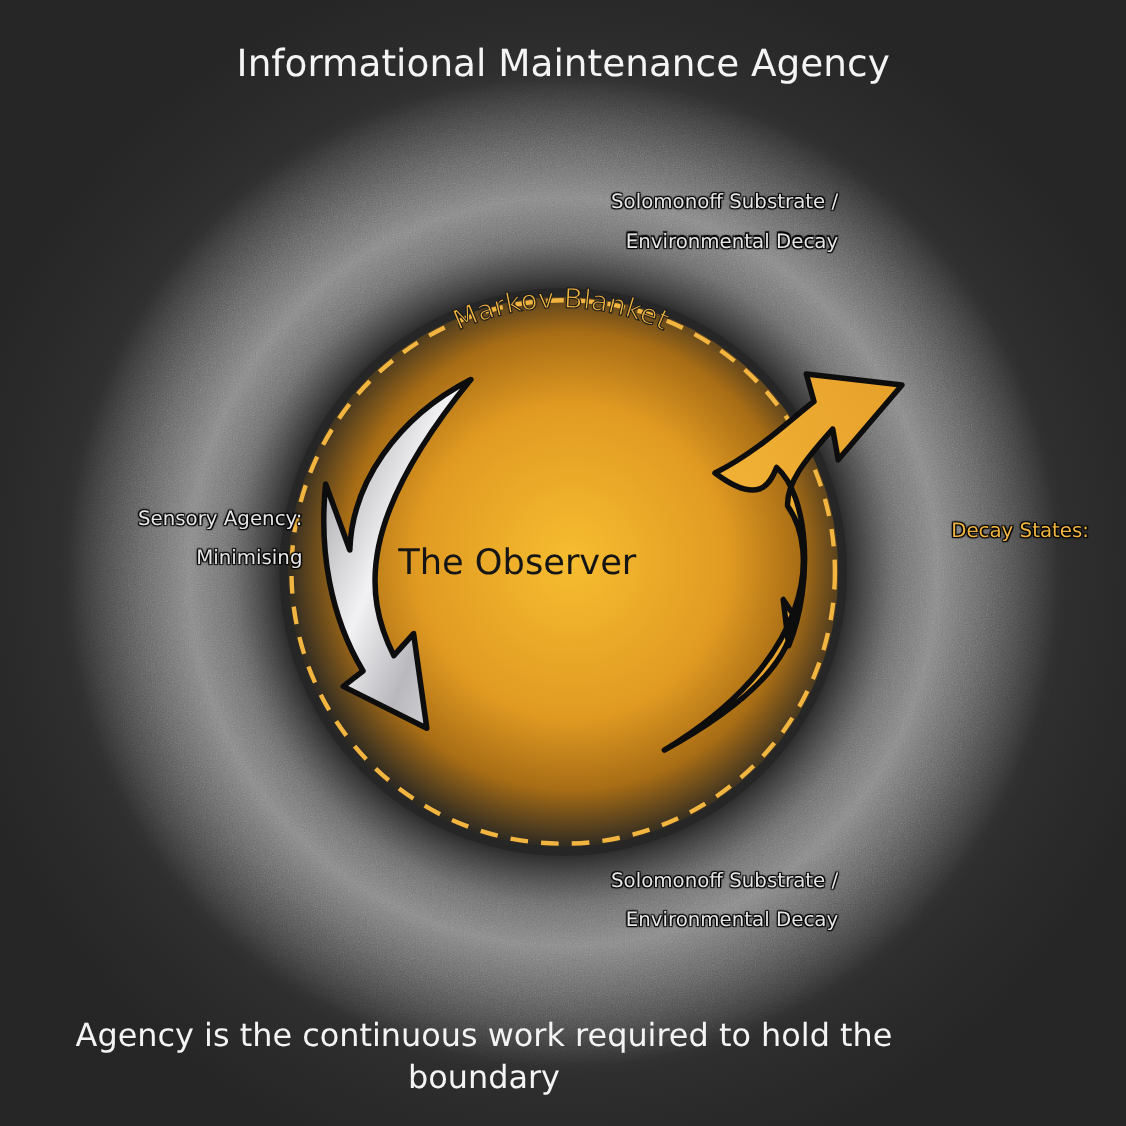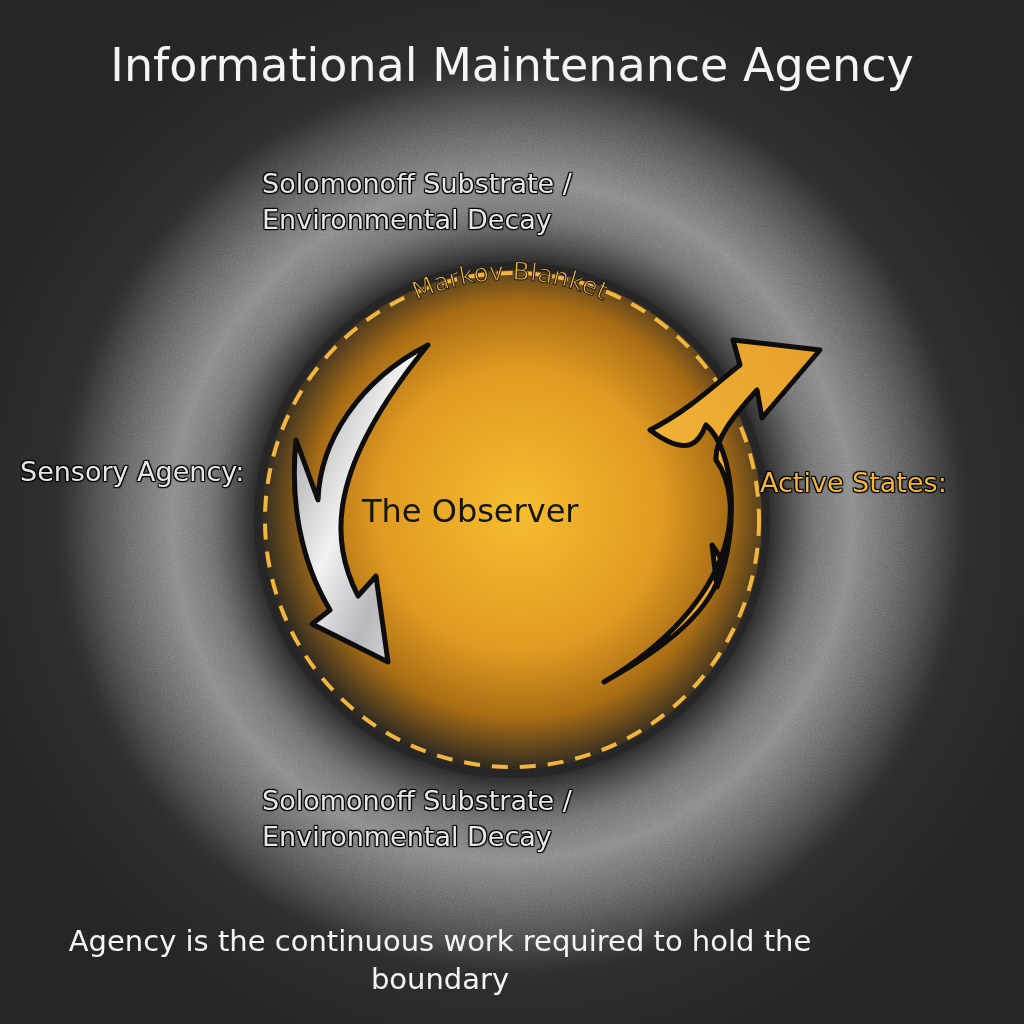--- a/index.html
+++ b/index.html
@@ -1,21 +1,21 @@
 <!DOCTYPE html>
 <html><head>
 <meta charset="utf-8">
 <style>
   html, body { margin:0; padding:0; }
   body { width:1024px; height:1024px; background:#2a2a2a; overflow:hidden; position:relative; font-family:"DejaVu Sans", sans-serif; }
   .bg { position:absolute; left:0; top:0; width:1024px; height:1024px;
         background: radial-gradient(circle at 512px 520px, #2b2b2b 0px, #2b2b2b 255px, #6a6a6a 300px, #8a8a8a 340px, #5c5c5c 390px, #2f2f2f 450px, #262626 560px); }
   .noise { position:absolute; left:0; top:0; width:1024px; height:1024px; opacity:0.35; }
-  .title { position:absolute; top:38px; left:0; width:1024px; text-align:center; color:#f4f4f4; font-size:46px; letter-spacing:0px; }
-  .lbl { position:absolute; text-align:left; font-size:27px; line-height:36px; color:#e6e6e6;
+  .title { position:absolute; top:38px; left:0; width:1024px; text-align:center; color:#f4f4f4; font-size:34px; letter-spacing:0px; }
+  .lbl { position:absolute; text-align:right; font-size:18px; line-height:36px; color:#e6e6e6;
          text-shadow: 0 0 2px #000, 1px 1px 1px #000, -1px -1px 1px #000, 1px -1px 1px #000, -1px 1px 1px #000; }
   .top-lbl { top:166px; left:262px; width:500px; }
   .bot-lbl { top:783px; left:262px; width:500px; }
   .sens-lbl { top:454px; left:20px; width:255px; }
   .act-lbl { top:465px; left:760px; width:230px; color:#f2b540; }
   .observer { position:absolute; top:492px; left:362px; width:300px; font-size:32px; color:#151515; }
   .footer { position:absolute; top:922px; left:0; width:880px; text-align:center; color:#f4f4f4; font-size:29px; line-height:38px; }
   svg.diagram { position:absolute; left:0; top:0; }
 </style>
 </head>
@@ -109,23 +109,24 @@
   <div>Environmental Decay</div>
 </div>
 
 <div class="lbl bot-lbl">
   <div>Solomonoff Substrate /</div>
   <div>Environmental Decay</div>
 </div>
 
 <div class="lbl sens-lbl">
   <div>Sensory Agency:</div>
+  <div>Minimising</div>
 </div>
 
 <div class="lbl act-lbl">
-  <div>Active States:</div>
+  <div>Decay States:</div>
 </div>
 
 <div class="observer">The Observer</div>
 
 <div class="footer">
   <div>Agency is the continuous work required to hold the boundary</div>
 </div>
 
 </body></html>

